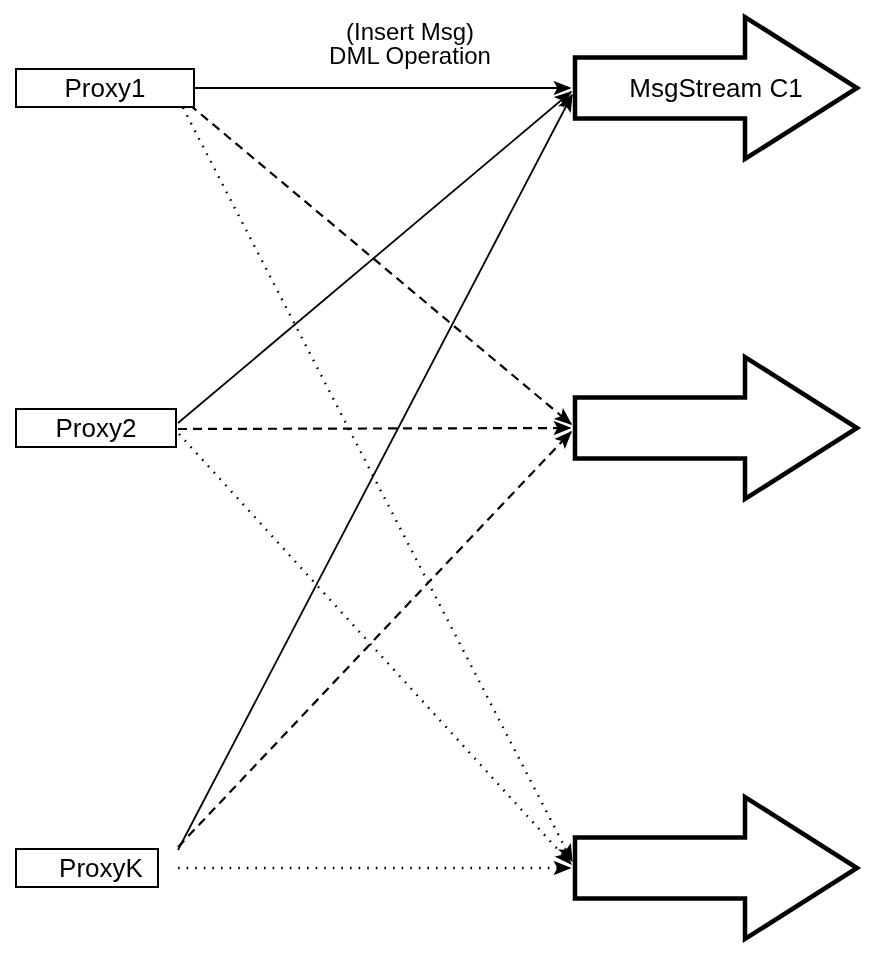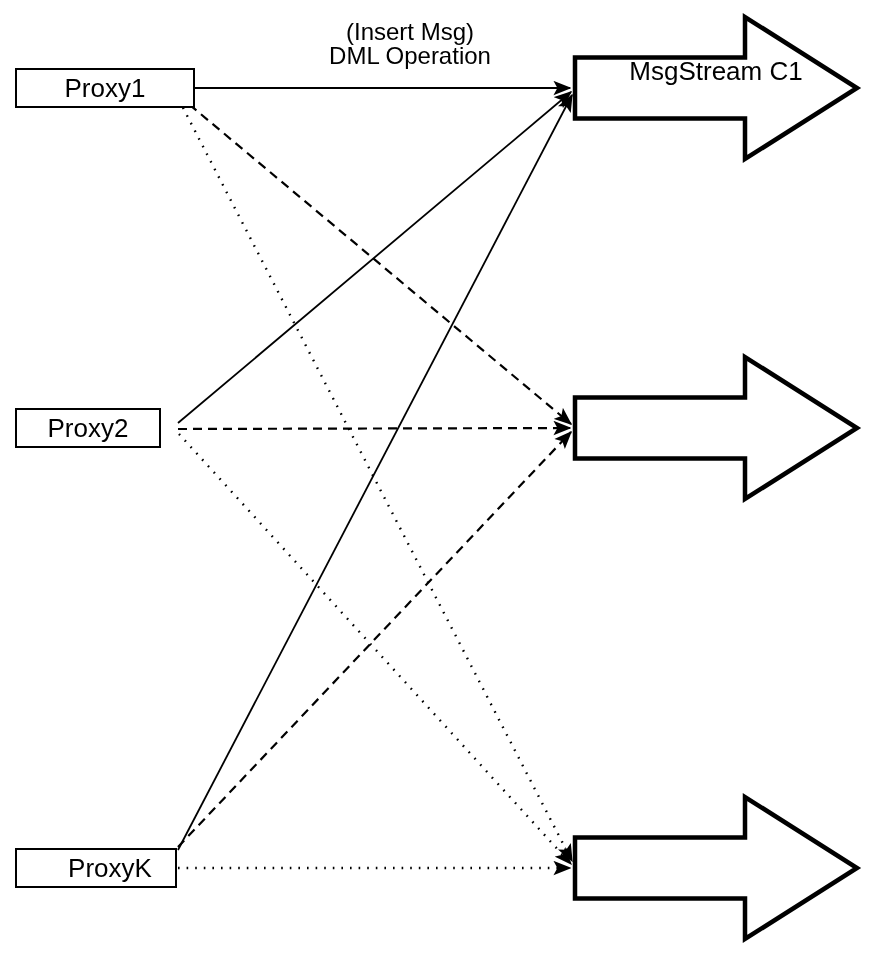--- a/index.html
+++ b/index.html
@@ -26,20 +26,21 @@
     display: flex;
     align-items: center;
     justify-content: center;
     font-size: 26px;
     line-height: 1;
     white-space: nowrap;
   }
   .stream-label {
     position: absolute;
     display: flex;
+    align-items: center;
     justify-content: center;
     font-size: 26px;
     line-height: 1;
     white-space: nowrap;
     pointer-events: none;
   }
   .diagram-title {
     position: absolute;
     left: 280px;
     top: 20px;
@@ -79,24 +80,24 @@
   </svg>
 
   <div class="diagram-title">
     <div>(Insert Msg)</div>
     <div>DML Operation</div>
   </div>
 
   <div class="proxy-node" style="left: 15px; top: 68px; width: 180px; height: 40px;">
     <span>Proxy1</span>
   </div>
-  <div class="proxy-node" style="left: 15px; top: 408px; width: 146px; height: 40px;">
+  <div class="proxy-node" style="left: 15px; top: 408px; width: 162px; height: 40px;">
     <span>Proxy2</span>
   </div>
-  <div class="proxy-node" style="left: 15px; top: 848px; width: 162px; height: 40px; padding-left: 28px;">
+  <div class="proxy-node" style="left: 15px; top: 848px; width: 144px; height: 40px; padding-left: 28px;">
     <span>ProxyK</span>
   </div>
 
   <div class="stream-label" style="left: 575px; top: 57.5px; width: 282px; height: 61px;">
     <span>MsgStream C1</span>
   </div>
 
 </div>
 
 </body></html>

